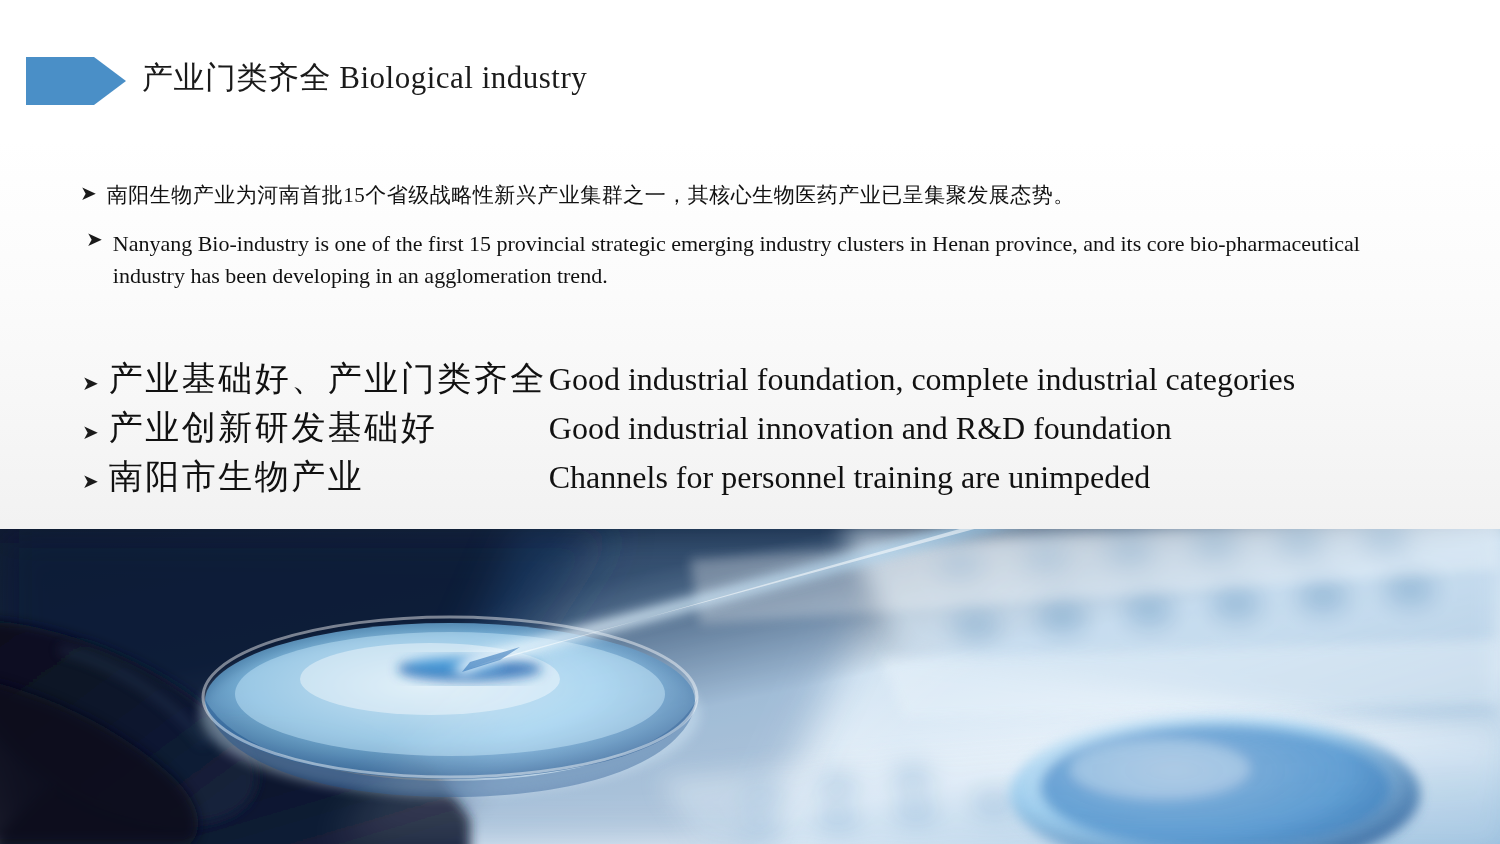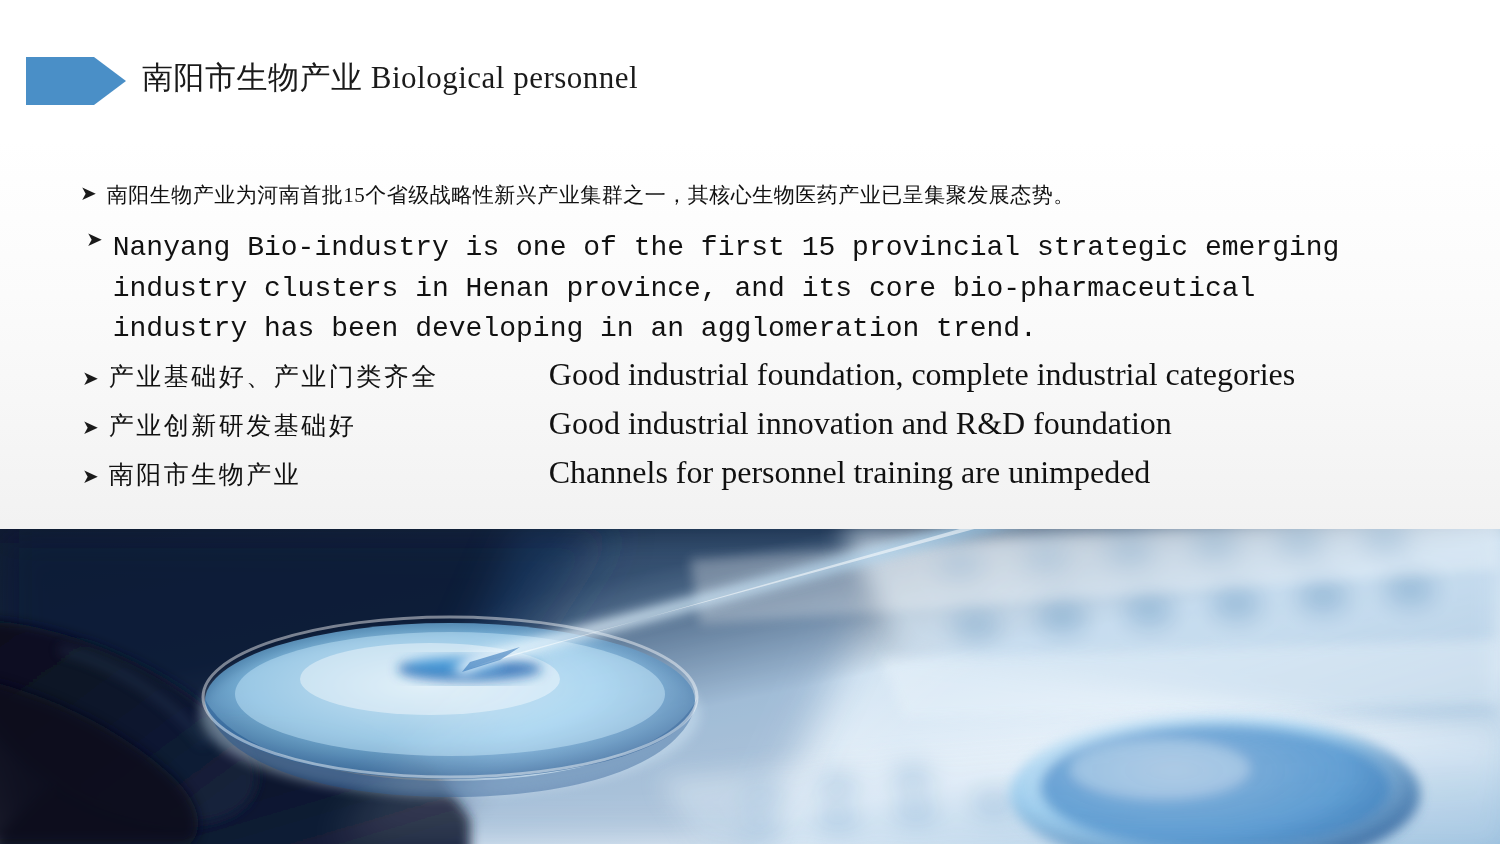--- a/index.html
+++ b/index.html
@@ -67,22 +67,22 @@
   }
   .bullet-cn {
     font-family: "Liberation Serif", serif;
     font-size: 21px;
     color: #111111;
     line-height: 1.25;
     letter-spacing: 0.5px;
     white-space: nowrap;
   }
   .bullet-en {
-    font-family: Liberation Mono, monospace;
-    font-size: 28px;
+    font-family: Liberation Serif, serif;
+    font-size: 22px;
     color: #111111;
     line-height: 1.45;
   }
 
   #para-cn {
     left: 80px;
     top: 42px;
     width: 1400px;
   }
   #para-en {
@@ -96,21 +96,21 @@
 
   .item-row {
     position: absolute;
     left: 82px;
     width: 1340px;
     display: flex;
     align-items: baseline;
   }
   .item-cn {
     font-family: "Liberation Serif", serif;
-    font-size: 25px;
+    font-size: 34px;
     color: #111111;
     letter-spacing: 2.5px;
     white-space: nowrap;
     width: 440px;
     flex: 0 0 440px;
   }
   .item-en {
     font-family: "Liberation Serif", serif;
     font-size: 32px;
     color: #111111;
@@ -136,21 +136,21 @@
 <body>
 
 <div id="slide">
 
   <div id="header">
     <div id="arrow-shape">
       <svg width="100" height="56" viewBox="0 0 100 56" xmlns="http://www.w3.org/2000/svg">
         <polygon points="0,4 68,4 100,28 68,52 0,52" fill="#4A8FC7"></polygon>
       </svg>
     </div>
-    <div id="title-text">南阳市生物产业 Biological personnel</div>
+    <div id="title-text">产业门类齐全 Biological industry</div>
   </div>
 
   <div id="body-panel">
 
     <div class="bullet-row" id="para-cn">
       <span class="bullet-glyph">➤</span>
       <span class="bullet-cn">南阳生物产业为河南首批15个省级战略性新兴产业集群之一，其核心生物医药产业已呈集聚发展态势。</span>
     </div>
 
     <div class="bullet-row" id="para-en">

